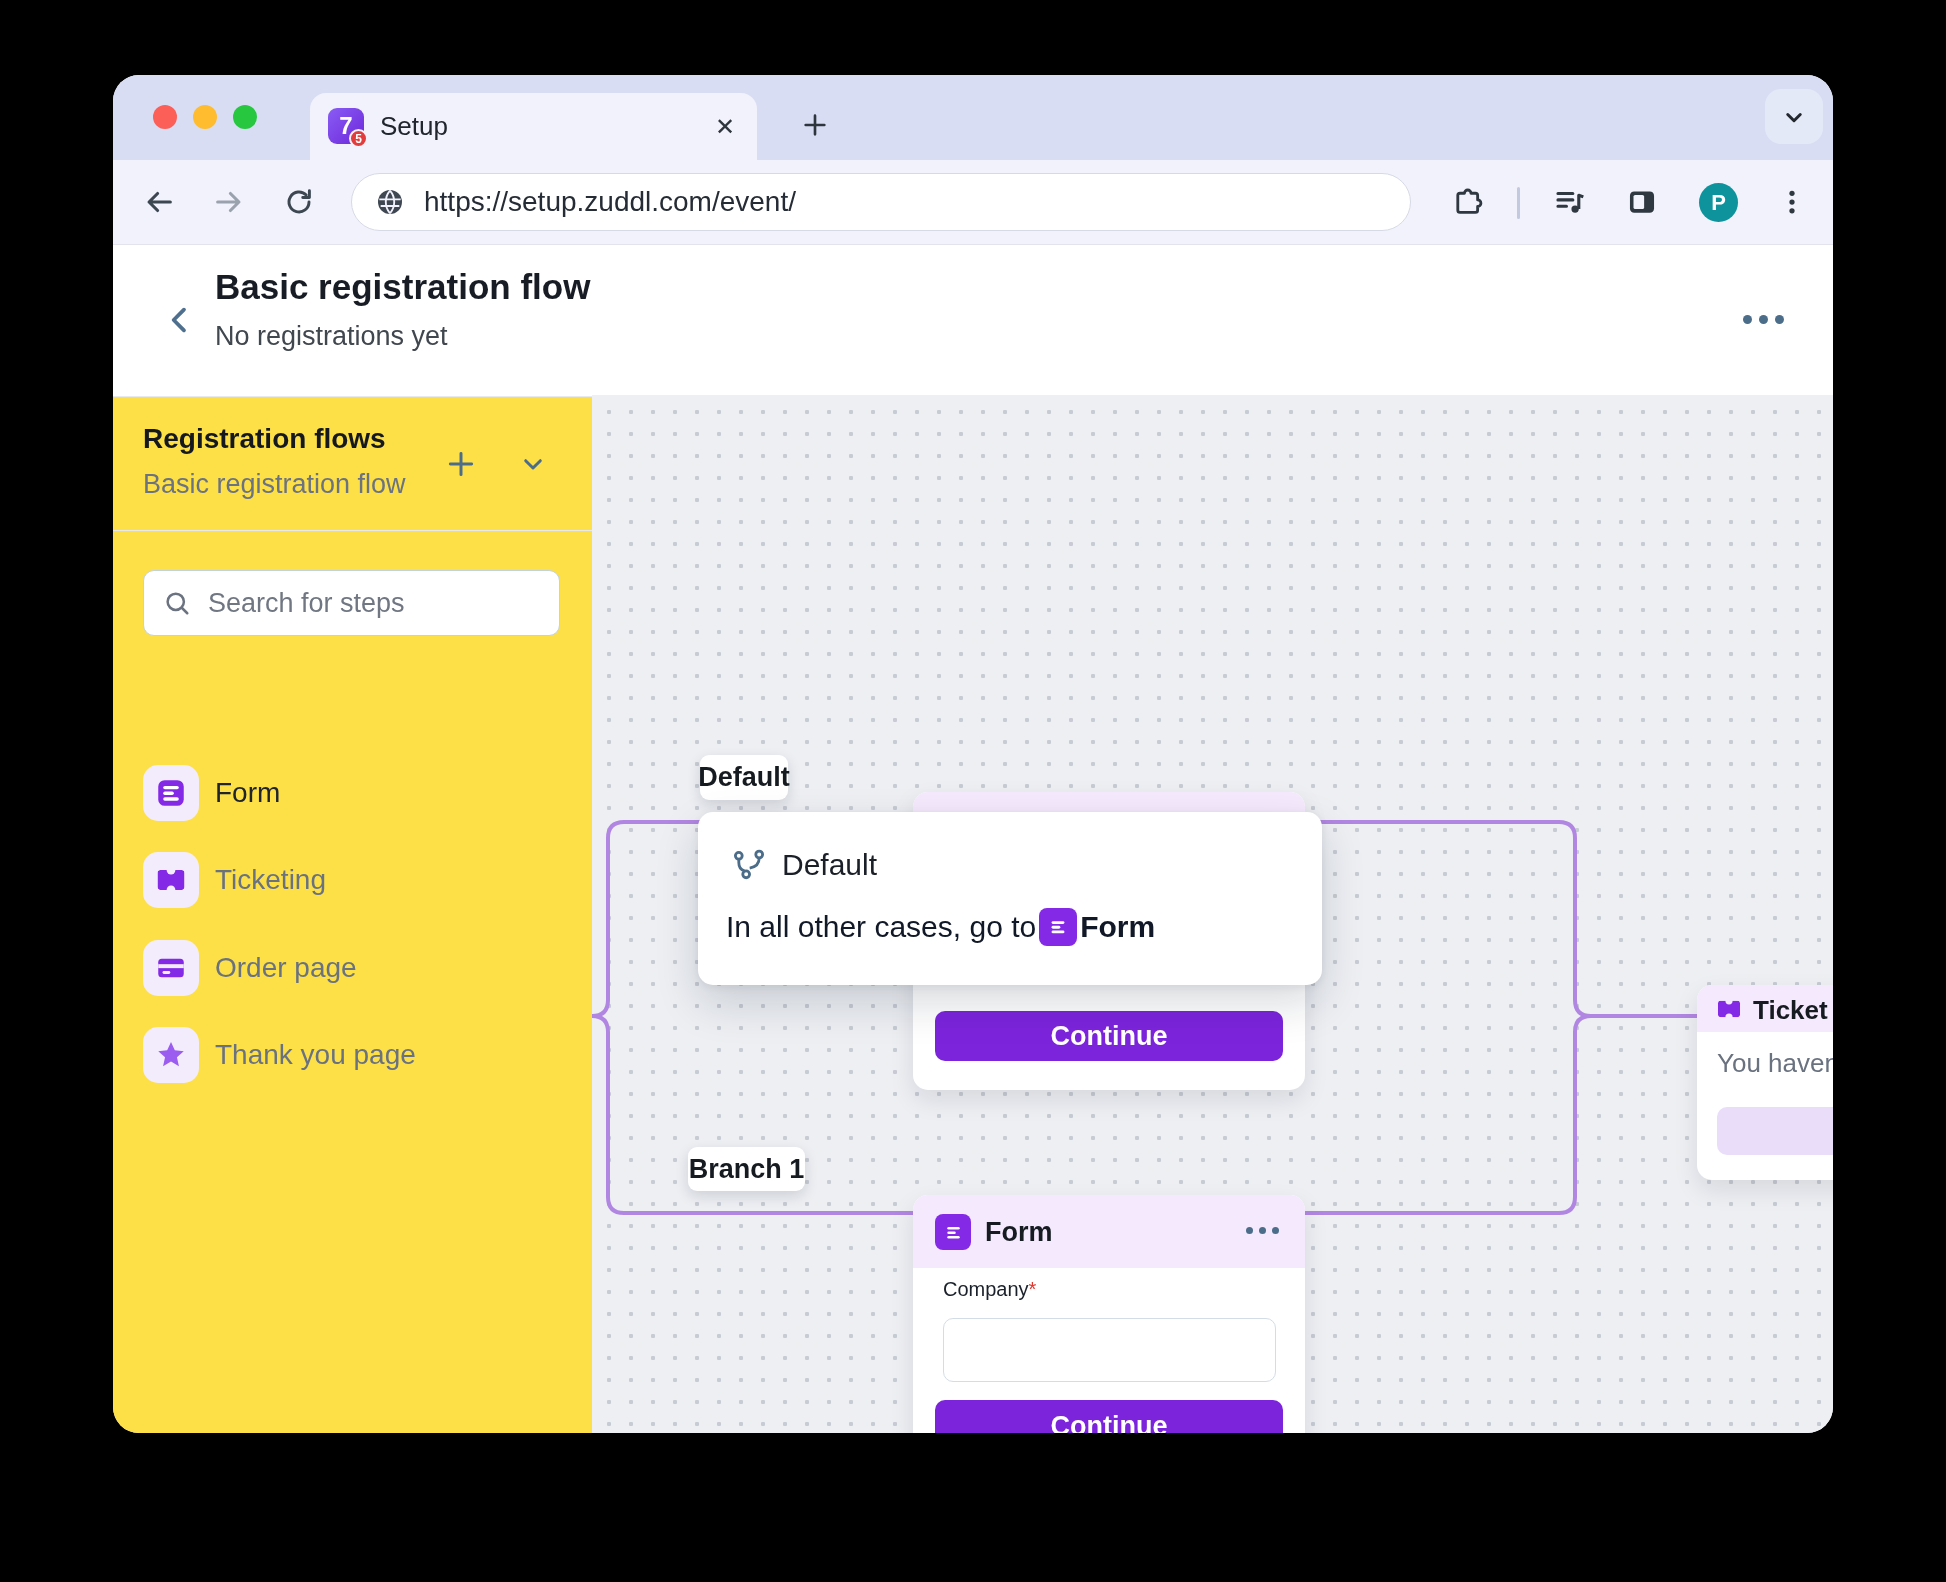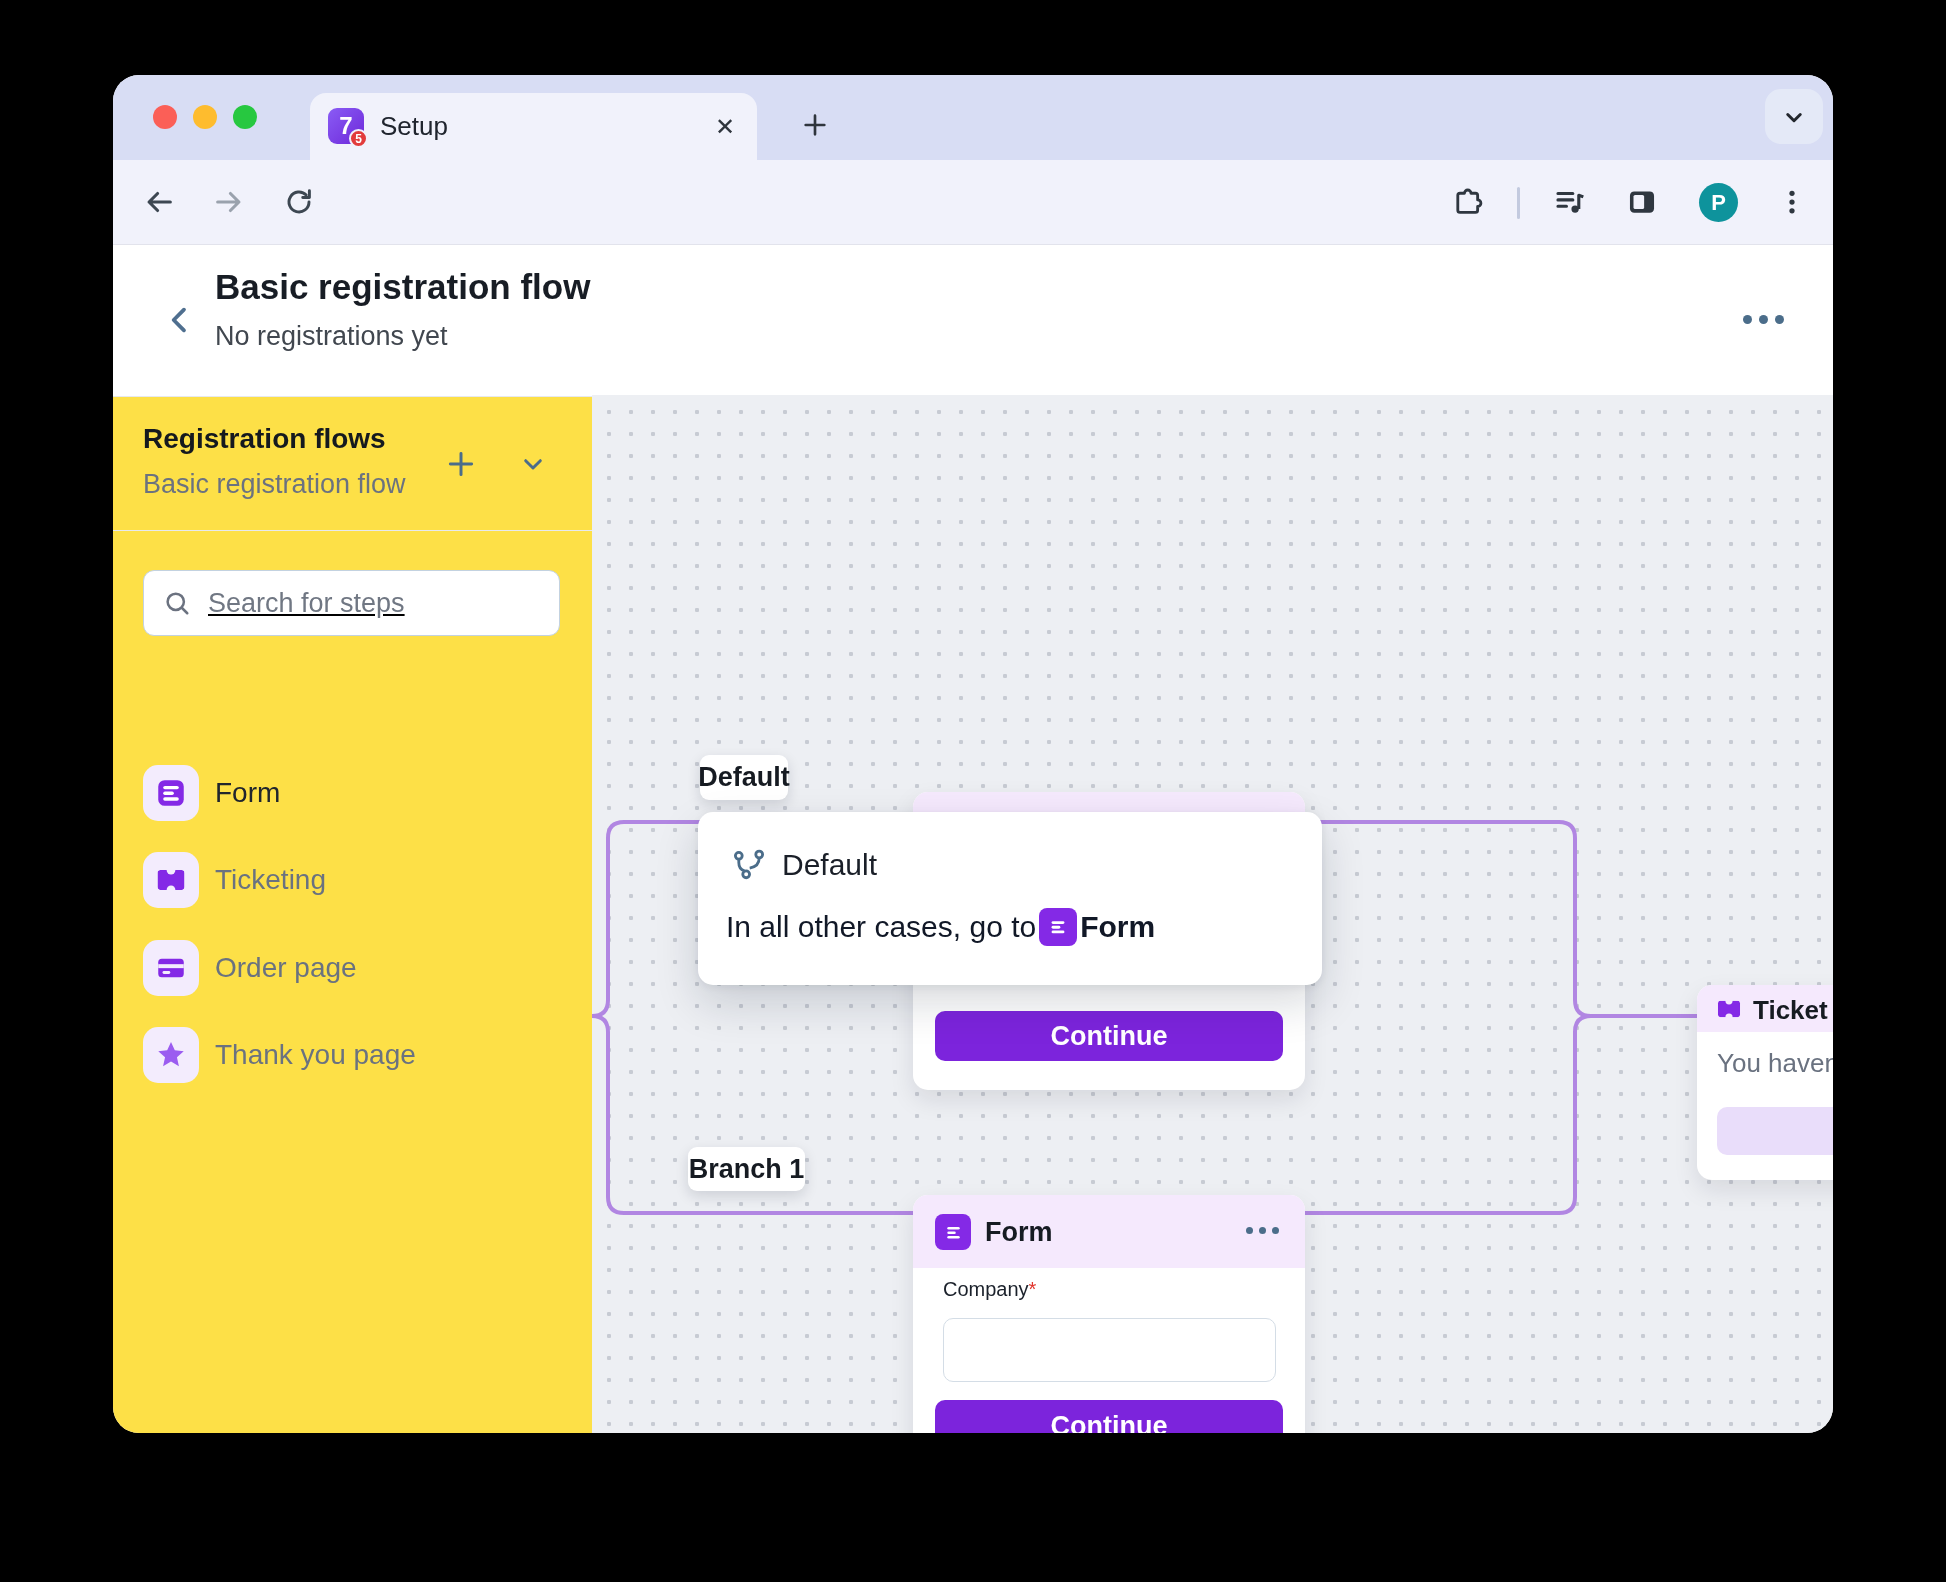--- a/index.html
+++ b/index.html
@@ -40,21 +40,21 @@
   .hdr-kebab i{width:9px;height:9px;border-radius:50%;background:#4b6d8a;}
 
   
   .sidebar{position:absolute;left:0;top:321px;width:479px;height:1184px;background:#fde047;}
   .sb-top-line{position:absolute;left:0;top:0;width:479px;height:1px;background:#e7e9ee;}
   .sb-title{position:absolute;left:30px;top:27px;font-size:28px;font-weight:bold;color:#15191f;}
   .sb-sub{position:absolute;left:30px;top:73px;font-size:27px;color:#6b7280;}
   .sb-plus{position:absolute;left:326px;top:46px;width:44px;height:44px;display:flex;align-items:center;justify-content:center;}
   .sb-chev{position:absolute;left:398px;top:46px;width:44px;height:44px;display:flex;align-items:center;justify-content:center;}
   .sb-divider{position:absolute;left:0px;top:134px;width:479px;height:1px;background:#e7e9ee;}
-  .searchbox{position:absolute;left:30px;top:174px;width:417px;height:66px;border:1.5px solid #c3d2e0;border-radius:11px;background:#fff;display:flex;align-items:center;text-decoration:underline;}
+  .searchbox{position:absolute;left:30px;top:174px;width:417px;height:66px;border:1.5px solid #c3d2e0;border-radius:11px;background:#fff;display:flex;align-items:center;}
   .searchbox svg{margin-left:18px;flex:none;}
   .searchbox input{border:none;outline:none;font-size:27px;color:#374151;margin-left:14px;width:330px;background:transparent;}
   .searchbox input::placeholder{color:#707783;}
   .sb-item{position:absolute;left:0;width:479px;height:56px;}
   .sb-tile{position:absolute;left:30px;top:0;width:56px;height:56px;border-radius:15px;background:#f3ecfd;display:flex;align-items:center;justify-content:center;}
   .sb-label{position:absolute;left:102px;top:0;height:56px;display:flex;align-items:center;font-size:28px;color:#6a7280;}
   .sb-label.dark{color:#20252d;}
 
   
   .canvas{position:absolute;left:479px;top:320px;width:1241px;height:1038px;overflow:hidden;
@@ -128,20 +128,27 @@
             <path d="M4 12h15M13 6l6 6-6 6" stroke="#9aa2ad" stroke-width="2.2" stroke-linecap="round" stroke-linejoin="round" fill="none"></path>
           </svg>
       </div>
       <div class="navbtn" style="left:156px;">
         <svg width="32" height="32" viewBox="0 0 24 24">
             <path d="M19.5 12a7.5 7.5 0 1 1-2.1-5.2" stroke="#3d4752" stroke-width="2.2" stroke-linecap="round" fill="none"></path>
             <path d="M19.8 3.6v5h-5" stroke="#3d4752" stroke-width="2.2" stroke-linecap="round" stroke-linejoin="round" fill="none"></path>
           </svg>
       </div>
 
+      <div class="urlbar">
+        <svg width="32" height="32" viewBox="0 0 24 24" style="margin-left:22px;flex:none;">
+          <circle cx="12" cy="12" r="9" fill="#3f4752"></circle>
+          <path d="M4 10h16M5 15h14M12 3.5a13 13 0 0 1 0 17M12 3.5a13 13 0 0 0 0 17" stroke="#f1f2fb" stroke-width="1.4" fill="none"></path>
+        </svg>
+        <span class="urltext">https://setup.zuddl.com/event/</span>
+      </div>
 
       <div class="tool-right" style="left:1326px;">
         <svg width="34" height="34" viewBox="0 0 24 24">
             <g fill="none" stroke="#2f3740" stroke-width="2" stroke-linejoin="round">
               <path d="M5 8h3.2a2.3 2.3 0 1 1 4.6 0H16a1.5 1.5 0 0 1 1.5 1.5v3.2a2.3 2.3 0 1 1 0 4.6V20a1.5 1.5 0 0 1-1.5 1.5H5A1.5 1.5 0 0 1 3.5 20V9.5A1.5 1.5 0 0 1 5 8z" transform="translate(1.3,-2.2)"></path>
             </g>
           </svg>
       </div>
       <div class="divider-v"></div>
       <div class="tool-right" style="left:1428px;">

